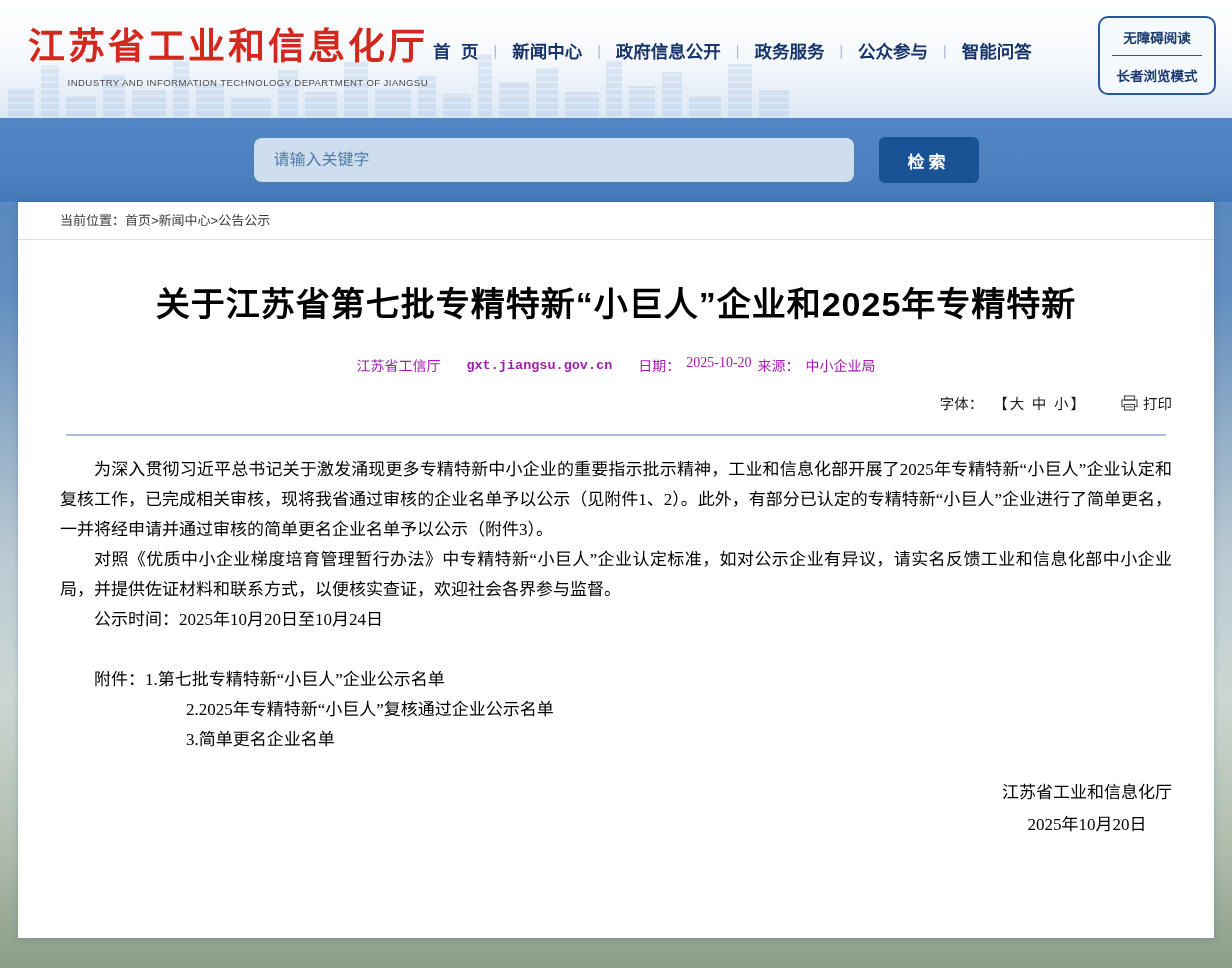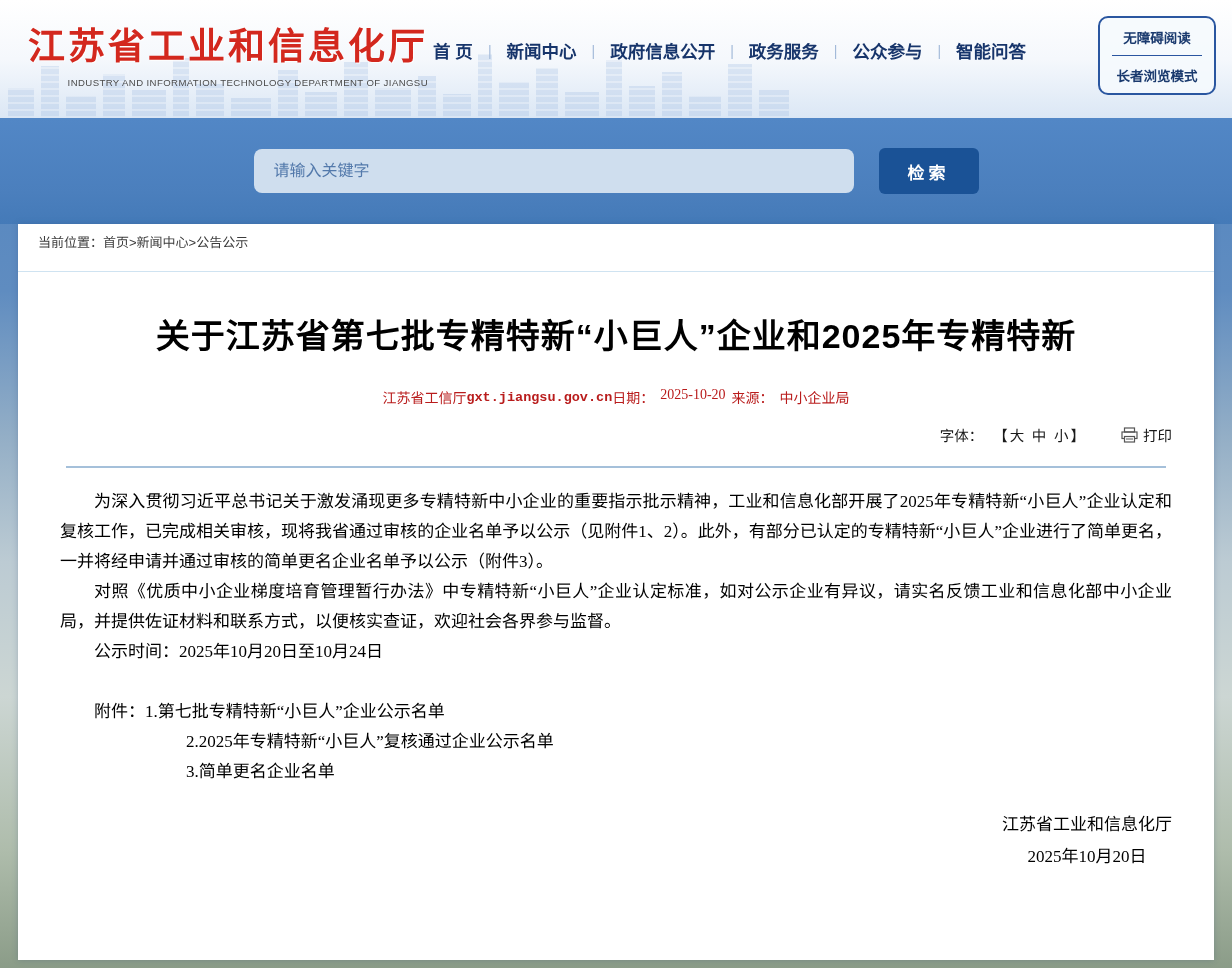--- a/index.html
+++ b/index.html
@@ -10,41 +10,41 @@
   }
 
   
   .header{ position:relative; height:118px; background:linear-gradient(180deg,#ffffff 0%,#f5f8fc 50%,#dbe7f5 100%); overflow:hidden; }
   .skyline{ position:absolute; bottom:0; left:0; right:0; height:78px; display:flex; align-items:flex-end; gap:7px; padding:0 8px; opacity:.5; }
   .bld{ background:rgba(164,191,226,.65); background-image:repeating-linear-gradient(0deg, rgba(255,255,255,.45) 0 2px, transparent 2px 7px); }
   .logo{ position:absolute; left:28px; top:16px; }
   .logo-title{ color:#d3281e; font-size:37px; font-weight:bold; letter-spacing:3px; text-shadow:1px 1px 0 rgba(255,255,255,.85); white-space:nowrap; }
   .logo-sub{ margin-top:7px; font-size:9.6px; color:#4b4b4b; letter-spacing:.4px; white-space:nowrap;text-align:right; }
   .nav{ position:absolute; left:433px; top:38px; display:flex; align-items:center; gap:15px; }
-  .nav-item{ font-size:17.5px; font-weight:bold; color:#17356b; cursor:pointer; white-space:nowrap; }
+  .nav-item{ font-size:17.5px; font-weight:bold; color:#17356b; cursor:pointer; white-space:nowrap;font-family:Liberation Mono, monospace; }
   .nav-sep{ color:#a3bad9; font-size:14px; }
   .acc-box{ position:absolute; right:16px; top:16px; width:118px; border:2px solid #2a56a0; border-radius:10px; background:rgba(245,249,253,.88); text-align:center; color:#1a3a6e; font-weight:bold; font-size:13.5px; }
   .acc-row{ padding:9px 0 8px; cursor:pointer; }
   .acc-divider{ height:1px; background:#2a56a0; margin:0 12px; }
 
   
-  .band{ height:106px; background:linear-gradient(180deg,#5287c6 0%,#4b7fbd 70%,#447ab8 100%); display:flex; align-items:center; justify-content:center; gap:25px; }
+  .band{ height:84px; background:linear-gradient(180deg,#5287c6 0%,#4b7fbd 70%,#447ab8 100%); display:flex; align-items:center; justify-content:center; gap:25px; }
   .search-input{ width:600px; height:44px; background:#cfdeee; border:none; border-radius:8px; padding:0 20px; font-size:16px; color:#3d659c; outline:none; font-family:"Liberation Sans",sans-serif; }
   .search-input::placeholder{ color:#5379ab; }
   .search-btn{ width:100px; height:46px; background:#1a5296; color:#ffffff; font-size:17px; font-weight:bold; border:none; border-radius:6px; cursor:pointer; letter-spacing:4px; font-family:"Liberation Sans",sans-serif; }
 
   
   .panel{ margin:0 18px; height:736px; background:#ffffff; position:relative; box-shadow:0 0 6px rgba(40,70,110,.25); }
-  .breadcrumb{ height:48px; line-height:38px; padding-left:20px; font-size:13px; color:#3c3c3c; border-bottom:1px solid #cfe3f1; }
+  .breadcrumb{ height:38px; line-height:38px; padding-left:42px; font-size:13px; color:#3c3c3c; border-bottom:1px solid #cfe3f1; }
   .breadcrumb .crumb-path{ cursor:pointer; }
 
   .article{ padding:0 42px; }
   .title{ margin-top:38px; text-align:center; font-size:34px; font-weight:bold; color:#000; line-height:53px; letter-spacing:1px; }
 
-  .meta1{ margin-top:24px; display:flex; justify-content:center; align-items:center; font-size:14px; color:#b91c1c; font-family:"Liberation Serif",serif; }
+  .meta1{ margin-top:24px; display:flex; justify-content:center; align-items:center; gap:26px; font-size:14px; color:#a21caf; font-family:"Liberation Serif",serif; }
   .site{ font-family:"Liberation Mono",monospace; font-weight:bold; font-size:13.5px; }
   .meta-pair{ display:flex; gap:6px;text-align:center; }
 
   .meta2{ margin-top:17px; display:flex; justify-content:flex-end; align-items:center; gap:10px; font-size:14.5px; color:#1a1a1a; font-family:"Liberation Serif",serif; }
   .font-sizes{ letter-spacing:2px; cursor:pointer; }
   .print-group{ display:flex; align-items:center; gap:5px; margin-left:24px; cursor:pointer; }
 
   .divider{ margin:21px 6px 0 6px; border-top:2px solid #a5c0da; }
 
   .body-text{ margin-top:19px; font-size:17px; line-height:30px; color:#000; text-align:justify; font-family:"Liberation Serif",serif; }

